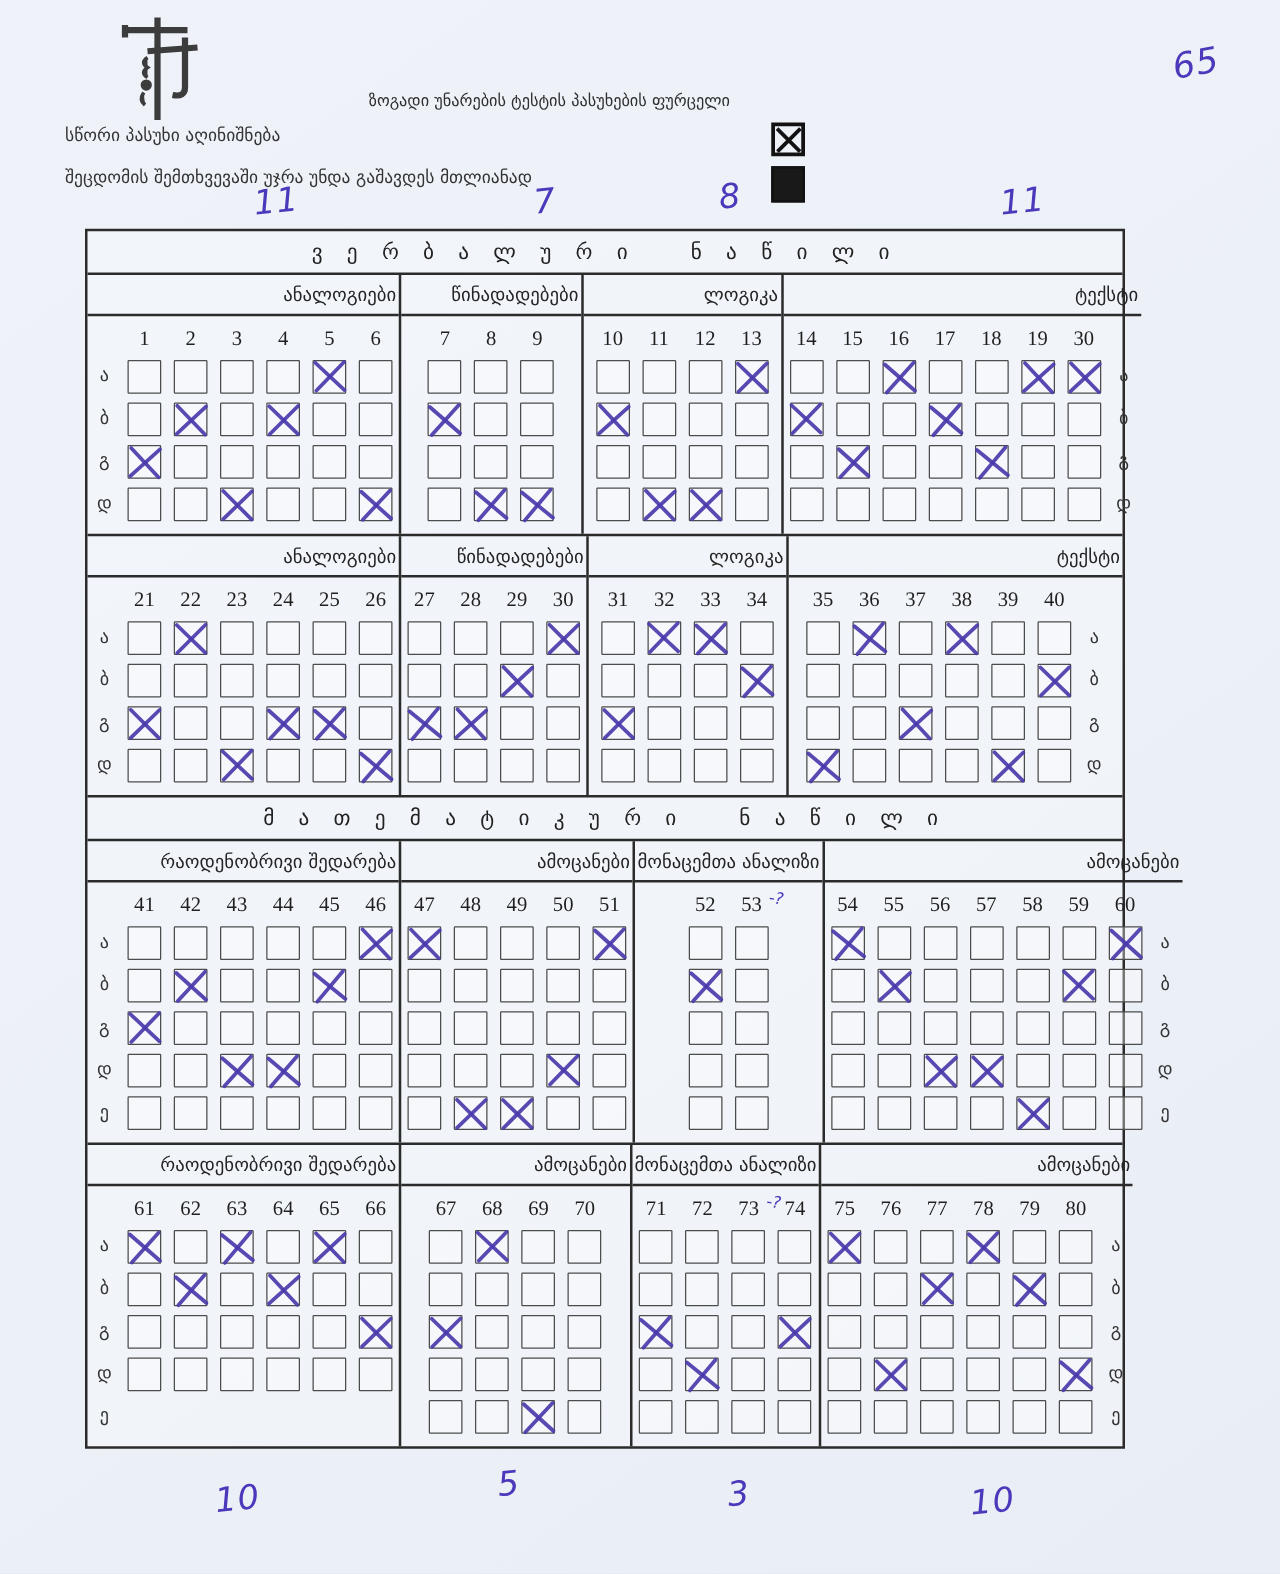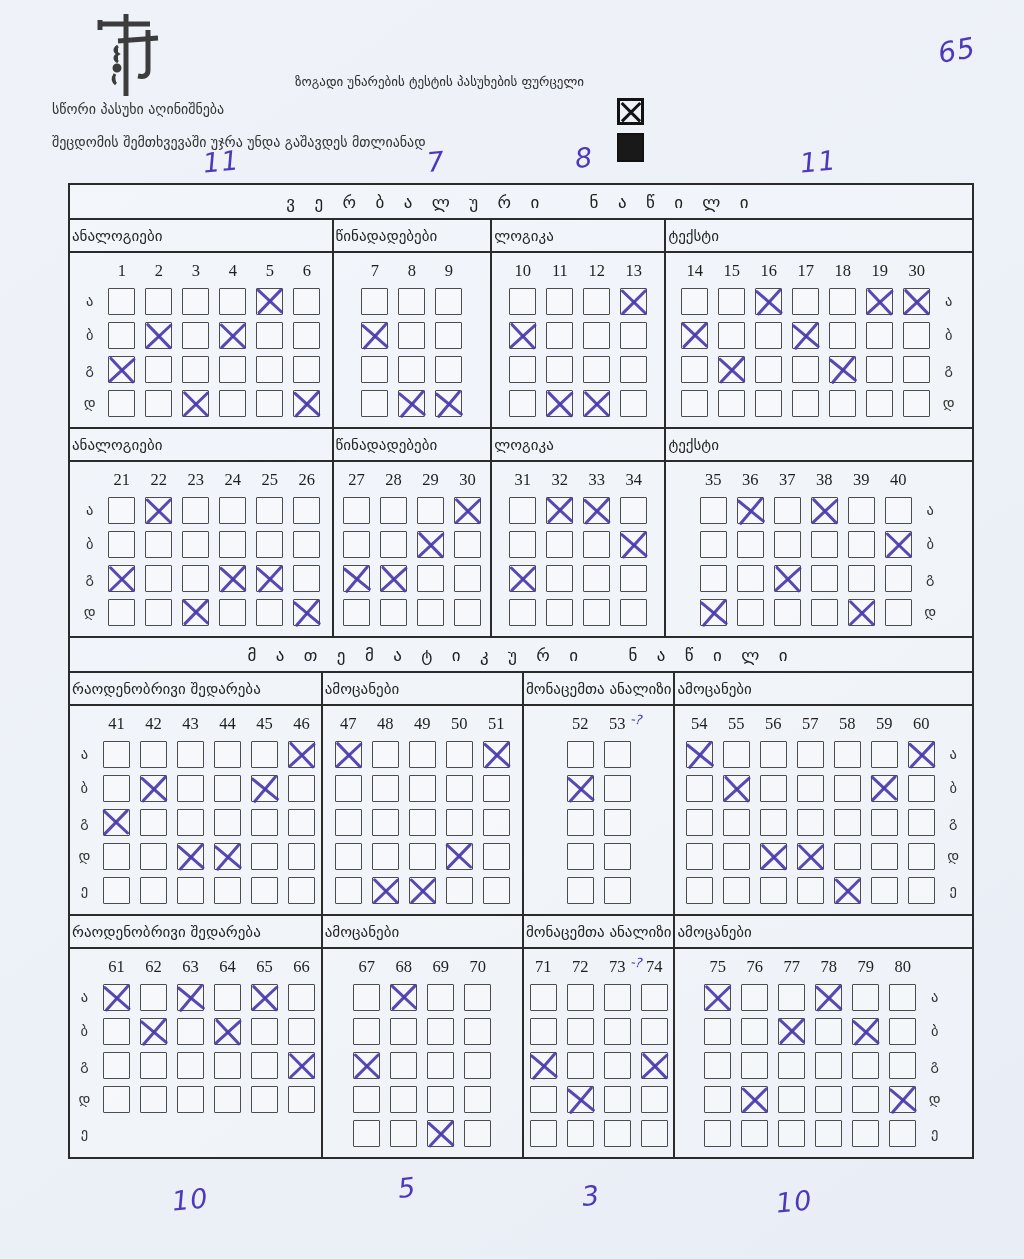--- a/index.html
+++ b/index.html
@@ -27,32 +27,32 @@
   .sample-x::after{transform:translate(-50%,-50%) rotate(-45deg);}
   .sample-filled{top:133px;width:27px;height:29px;background:#191919;border:2px solid #111;}
   
   .hand{
     position:absolute;font-style:italic;font-size:27px;color:#4c38bb;
     transform:rotate(-6deg);letter-spacing:1px;
   }
   .corner-score{left:938px;top:34px;transform:rotate(-10deg);font-size:28px;}
   
   .sheet{
-    position:absolute;left:68px;top:183px;width:906px;box-sizing:border-box;
+    position:absolute;left:68px;top:183px;width:832px;box-sizing:border-box;
     border:2.6px solid #2b2b2b;background:rgba(255,255,255,0.25);
   }
   .sheet > * + *{border-top:2.6px solid #2b2b2b;}
   .section-header{
     text-align:center;font-size:17px;letter-spacing:7px;padding:7px 0 6px;color:#222;
   }
   .band-blocks{display:flex;align-items:stretch;}
   .block{box-sizing:border-box;display:flex;flex-direction:column;}
   .block + .block{border-left:2.4px solid #2b2b2b;}
   .block-header{
-    text-align:left;font-size:15px;padding:7px 2px 6px;border-bottom:2.4px solid #2b2b2b;color:#242424;
+    text-align:right;font-size:15px;padding:7px 2px 6px;border-bottom:2.4px solid #2b2b2b;color:#242424;
     white-space:nowrap;overflow:hidden;
   }
   .grid{width:max-content;margin:5px auto 7px;}
   .grid-row{display:flex;}
   .cell{width:37px;height:34px;display:flex;align-items:center;justify-content:center;position:relative;}
   .grid-row.numbers .cell{height:26px;}
   .qnum{font-family:"Liberation Serif","DejaVu Serif",serif;font-size:16.5px;color:#1f1f1f;}
   .qnote{
     font-size:13px;color:#4c38bb;font-style:italic;position:absolute;right:-7px;top:1px;
     transform:rotate(8deg);font-family:"DejaVu Sans",sans-serif;

